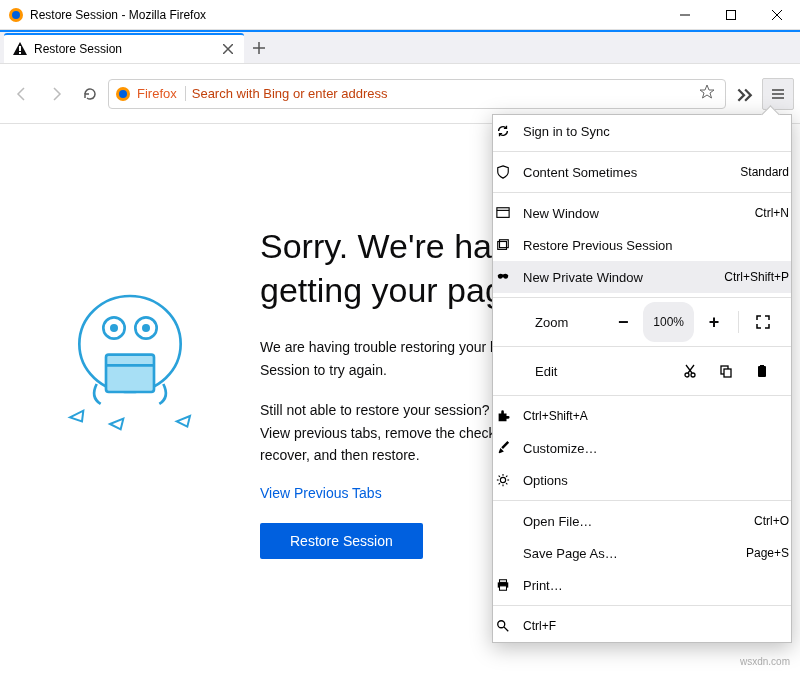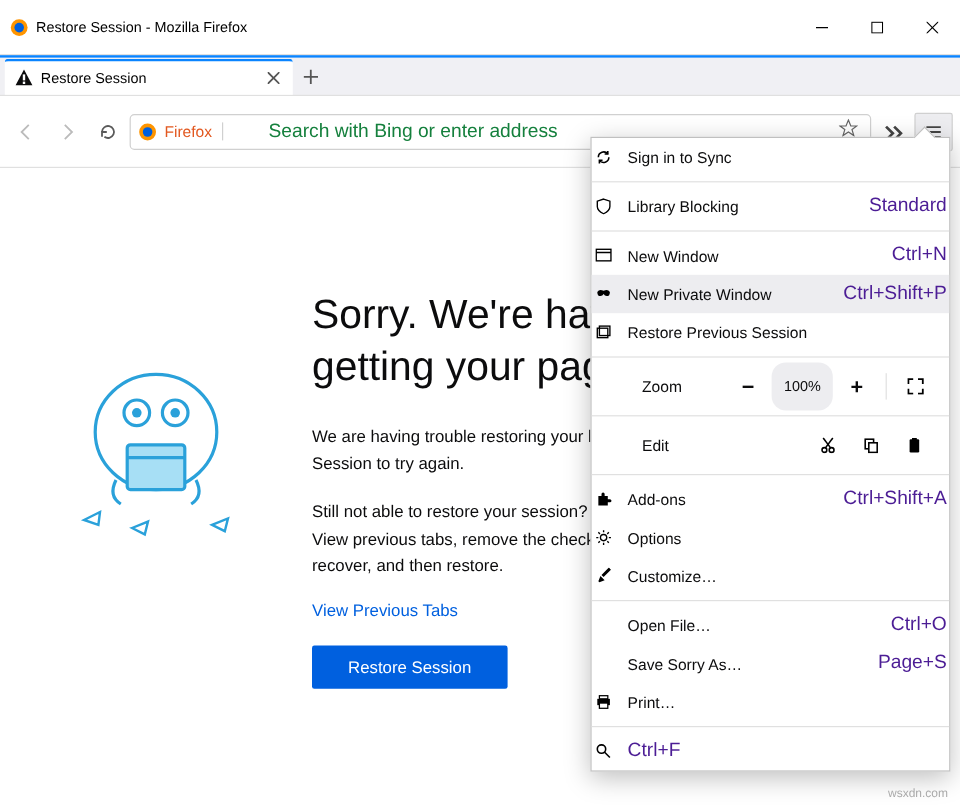--- a/index.html
+++ b/index.html
@@ -1,19 +1,19 @@
 <!DOCTYPE html>
 <html><head>
 <meta charset="utf-8">
 <style>
   * { box-sizing: border-box; margin: 0; padding: 0; font-family: "Segoe UI", Arial, sans-serif; }
   body { background: #fff; width: 800px; height: 673px; overflow: hidden; position: relative; }
 
   
-  .titlebar { height: 46px; display: flex; align-items: center; background: #fff; border-bottom: 1px solid #e0e0e0; }
+  .titlebar { height: 30px; display: flex; align-items: center; background: #fff; border-bottom: 1px solid #e0e0e0; }
   .titlebar .icon { width: 16px; height: 16px; margin: 0 6px 0 8px; }
   .titlebar .title { font-size: 12px; color: #000; flex: 1; }
   .titlebar .winbtn { width: 46px; height: 30px; display: flex; align-items: center; justify-content: center; color: #000; }
   .titlebar .winbtn svg { width: 10px; height: 10px; }
 
   
   .tabbar { height: 34px; background: #f0f0f4; display: flex; align-items: flex-end; border-bottom: 1px solid #e0e0e0; padding-left: 4px; position: relative;}
   .tabbar::before { content:""; position:absolute; top:0; left:0; right:0; height:2px; background:#0a84ff;}
   .tab { height: 30px; background: #fff; display: flex; align-items: center; padding: 0 8px; font-size: 12px; min-width: 240px; border-top-left-radius: 3px; border-top-right-radius: 3px; border-top: 2px solid #0a84ff; margin-top:2px;}
   .tab .tabicon { width: 16px; height: 16px; margin-right: 6px; }
@@ -21,21 +21,21 @@
   .tab .tabclose { width: 16px; height: 16px; display:flex; align-items:center; justify-content:center; }
   .newtab { width: 30px; height: 30px; display: flex; align-items: center; justify-content: center; }
 
   
   .toolbar { height: 60px; display: flex; align-items: center; padding: 0 6px; gap: 2px; border-bottom: 1px solid #e0e0e0;}
   .navbtn { width: 32px; height: 32px; border-radius: 4px; display:flex; align-items:center; justify-content:center; color:#5a5a5a;}
   .navbtn.disabled { color:#bbb;}
   .urlbar { flex: 1; display: flex; align-items: center; border: 1px solid #d0d0d0; border-radius: 4px; height: 30px; padding: 0 6px; gap:6px;}
   .urlbar .fxicon { width:16px; height:16px; }
   .urlbar .fxlabel { color:#e25820; font-size:13px; border-right:1px solid #d0d0d0; padding-right:8px;}
-  .urlbar .urltext { color:#15803d; font-size:16px; flex:1;margin-left:32px;}
+  .urlbar .urltext { color:#c2410c; font-size:13px; flex:1;}
   .urlbar .star { width:20px; color:#666;}
   .chevmore { width:32px; display:flex; align-items:center; justify-content:center; color:#444;}
   .menubtn { width:32px; height:32px; display:flex; align-items:center; justify-content:center; background:#ededf0; border-radius:2px; border:1px solid #d0d0d0;}
 
   
   .page { padding: 100px 40px 40px 40px; display:flex; gap:40px; position:relative; height: calc(100% - 106px); overflow:hidden;}
   .ghost { width: 180px; flex-shrink:0; display:flex; align-items:flex-start; justify-content:center; padding-top:40px;}
   .ghost svg { width: 160px; }
   .msg { flex:1; color:#0c0c0d;}
   .msg h1 { font-size: 34px; font-weight: 300; line-height: 1.3; margin-bottom: 24px; }
@@ -43,21 +43,21 @@
   .link { color:#0060df; font-size:14px; display:inline-block; margin-bottom: 22px;}
   .primarybtn { background:#0060df; color:#fff; padding: 10px 30px; font-size:14px; border:none; border-radius:2px; display:inline-block;}
 
   
   .menupanel { position:absolute; top: 114px; right: 8px; width: 300px; background:#fff; border:1px solid #c0c0c0; box-shadow: 0 5px 20px rgba(0,0,0,.25); font-size:13px; color:#0c0c0d;}
   .menupanel::before { content:""; position:absolute; top:-7px; right:14px; width:12px; height:12px; background:#fff; border-left:1px solid #c0c0c0; border-top:1px solid #c0c0c0; transform:rotate(45deg);}
   .menuitem { display:flex; align-items:center; height:32px; padding:0 2px; gap:12px;}
   .menuitem:hover, .menuitem.highlight { background:#ededf0;}
   .menuitem .micon { width:16px; height:16px; display:flex; align-items:center; justify-content:center; color:#0c0c0d; flex-shrink:0;}
   .menuitem .mlabel { flex:1;}
-  .menuitem .mshort { color:#4c1d95; font-size:16px;}
+  .menuitem .mshort { color:#000000; font-size:12px;}
   .menuitem .mchev { color:#737373;}
   .sep { height:1px; background:#e0e0e0; margin:4px 0;}
   .zoomrow { display:flex; align-items:center; height:40px; padding:0 14px; gap:6px;}
   .zoomrow .zlabel { flex:1; padding-left:28px;}
   .zoombtn { width:28px; height:28px; display:flex; align-items:center; justify-content:center; font-size:18px; font-weight:bold;}
   .zoompct { background:#ededf0; border-radius: 12px; padding:13px 10px; font-size:12px;text-align:right;}
   .editrow { display:flex; align-items:center; height:40px; padding:0 14px; gap:6px;justify-content:center;}
   .editrow .zlabel { flex:1; padding-left:28px;}
   .editbtn { width:30px; height:28px; display:flex; align-items:center; justify-content:center;}
   .vsep { width:1px; height:22px; background:#e0e0e0; margin:0 4px;}
@@ -201,51 +201,51 @@
       </span>
     <span class="mlabel">Sign in to Sync</span>
   </div>
   <div class="sep"></div>
   <div class="menuitem">
     <span class="micon">
         <svg viewBox="0 0 16 16" width="14" height="14">
           <path d="M8 1 L14 3 V8 C14 12 8 15 8 15 C8 15 2 12 2 8 V3 Z" fill="none" stroke="#000" stroke-width="1.3"></path>
         </svg>
       </span>
-    <span class="mlabel">Library Blocking</span>
+    <span class="mlabel">Content Sometimes</span>
     <span class="mshort">Standard</span>
   </div>
   <div class="sep"></div>
   <div class="menuitem">
     <span class="micon">
         <svg viewBox="0 0 16 16" width="14" height="14">
           <rect x="1" y="2" width="14" height="11" fill="none" stroke="#000" stroke-width="1.3"></rect>
           <line x1="1" y1="5" x2="15" y2="5" stroke="#000" stroke-width="1.3"></line>
         </svg>
       </span>
     <span class="mlabel">New Window</span>
     <span class="mshort">Ctrl+N</span>
   </div>
+  <div class="menuitem">
+    <span class="micon">
+        <svg viewBox="0 0 16 16" width="14" height="14">
+          <rect x="2" y="4" width="10" height="9" fill="none" stroke="#000" stroke-width="1.3"></rect>
+          <rect x="4" y="2" width="10" height="9" fill="none" stroke="#000" stroke-width="1.3"></rect>
+        </svg>
+      </span>
+    <span class="mlabel">Restore Previous Session</span>
+  </div>
   <div class="menuitem highlight">
     <span class="micon">
         <svg viewBox="0 0 16 16" width="14" height="14">
           <path d="M2 6 Q4 3 8 5 Q12 3 14 6 Q14 10 11 10 Q9 10 8 8 Q7 10 5 10 Q2 10 2 6 Z" fill="#000"></path>
         </svg>
       </span>
     <span class="mlabel">New Private Window</span>
     <span class="mshort">Ctrl+Shift+P</span>
-  </div>
-  <div class="menuitem">
-    <span class="micon">
-        <svg viewBox="0 0 16 16" width="14" height="14">
-          <rect x="2" y="4" width="10" height="9" fill="none" stroke="#000" stroke-width="1.3"></rect>
-          <rect x="4" y="2" width="10" height="9" fill="none" stroke="#000" stroke-width="1.3"></rect>
-        </svg>
-      </span>
-    <span class="mlabel">Restore Previous Session</span>
   </div>
   <div class="sep"></div>
   <div class="zoomrow">
     <span class="zlabel">Zoom</span>
     <span class="zoombtn">−</span>
     <span class="zoompct">100%</span>
     <span class="zoombtn">+</span>
     <span class="vsep"></span>
     <span class="zoombtn">
         <svg viewBox="0 0 14 14" width="14" height="14">
@@ -277,58 +277,57 @@
         </svg>
       </span>
   </div>
   <div class="sep"></div>
   <div class="menuitem">
     <span class="micon">
         <svg viewBox="0 0 16 16" width="14" height="14">
           <path d="M3 5 h3 v-2 a1.5 1.5 0 0 1 3 0 v2 h3 v3 h2 a1.5 1.5 0 0 1 0 3 h-2 v3 h-9 z" fill="#000"></path>
         </svg>
       </span>
-    <span class="mlabel">Add-ons</span>
     <span class="mshort">Ctrl+Shift+A</span>
+  </div>
+  <div class="menuitem">
+    <span class="micon">
+        <svg viewBox="0 0 16 16" width="14" height="14">
+          <path d="M3 13 L5 8 L9 12 L4 14 Z M6 7 L13 0 L15 2 L8 9 Z" fill="#000"></path>
+        </svg>
+      </span>
+    <span class="mlabel">Customize…</span>
   </div>
   <div class="menuitem">
     <span class="micon">
         <svg viewBox="0 0 16 16" width="14" height="14">
           <circle cx="8" cy="8" r="3" fill="none" stroke="#000" stroke-width="1.3"></circle>
           <g stroke="#000" stroke-width="1.3">
             <line x1="8" y1="1" x2="8" y2="3"></line>
             <line x1="8" y1="13" x2="8" y2="15"></line>
             <line x1="1" y1="8" x2="3" y2="8"></line>
             <line x1="13" y1="8" x2="15" y2="8"></line>
             <line x1="3" y1="3" x2="4.5" y2="4.5"></line>
             <line x1="11.5" y1="11.5" x2="13" y2="13"></line>
             <line x1="3" y1="13" x2="4.5" y2="11.5"></line>
             <line x1="11.5" y1="4.5" x2="13" y2="3"></line>
           </g>
         </svg>
       </span>
     <span class="mlabel">Options</span>
   </div>
-  <div class="menuitem">
-    <span class="micon">
-        <svg viewBox="0 0 16 16" width="14" height="14">
-          <path d="M3 13 L5 8 L9 12 L4 14 Z M6 7 L13 0 L15 2 L8 9 Z" fill="#000"></path>
-        </svg>
-      </span>
-    <span class="mlabel">Customize…</span>
-  </div>
   <div class="sep"></div>
   <div class="menuitem noicon">
     <span class="micon"></span>
     <span class="mlabel">Open File…</span>
     <span class="mshort">Ctrl+O</span>
   </div>
   <div class="menuitem noicon">
     <span class="micon"></span>
-    <span class="mlabel">Save Sorry As…</span>
+    <span class="mlabel">Save Page As…</span>
     <span class="mshort">Page+S</span>
   </div>
   <div class="menuitem">
     <span class="micon">
         <svg viewBox="0 0 16 16" width="14" height="14">
           <rect x="4" y="2" width="8" height="3" fill="none" stroke="#000" stroke-width="1.2"></rect>
           <rect x="2" y="5" width="12" height="6" fill="#000"></rect>
           <rect x="4" y="9" width="8" height="5" fill="#fff" stroke="#000" stroke-width="1.2"></rect>
         </svg>
       </span>

